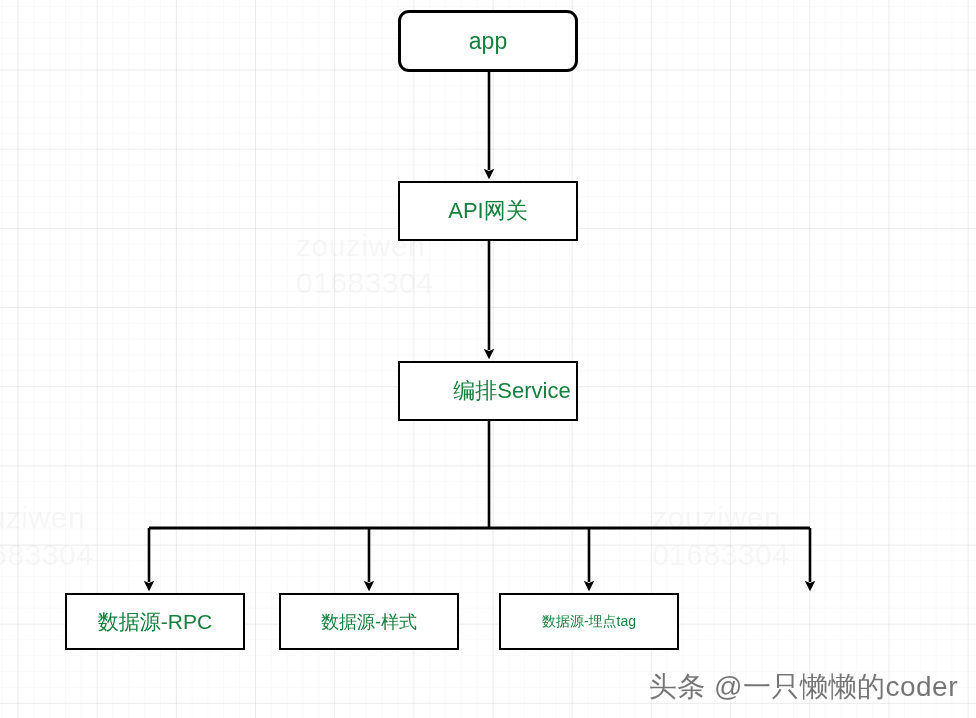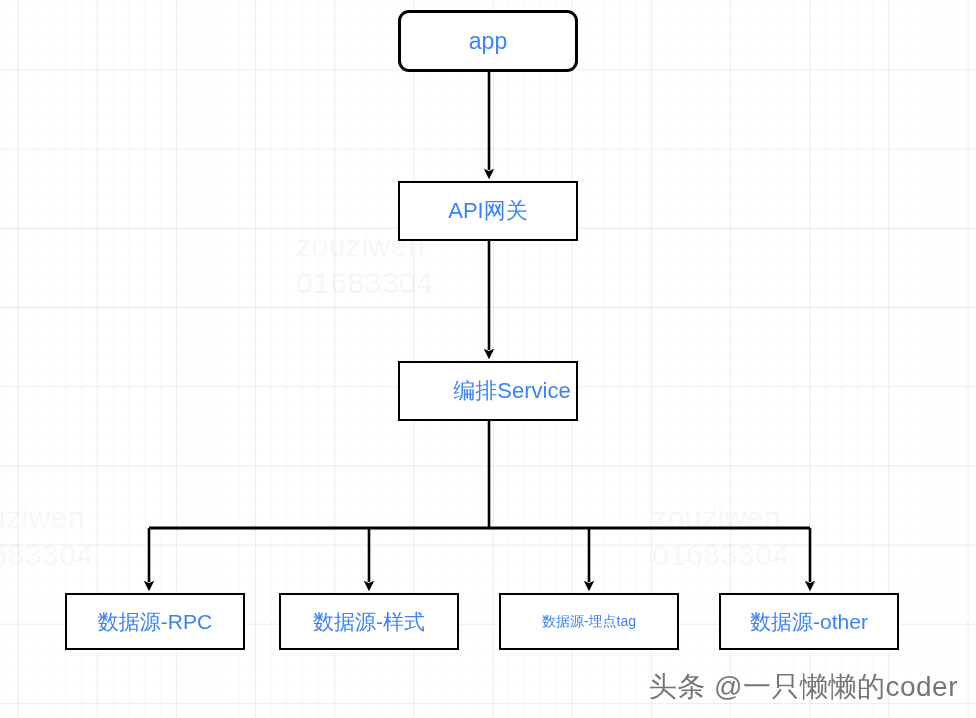--- a/index.html
+++ b/index.html
@@ -59,35 +59,35 @@
 
   
   .node {
     position: absolute;
     box-sizing: border-box;
     background: #ffffff;
     border: 2px solid #000000;
     display: flex;
     align-items: center;
     justify-content: center;
-    color: #3b82f6;
+    color: #15803d;
     text-align: left;
     white-space: nowrap;
   }
   .node.rounded {
     border-width: 3px;
     border-radius: 11px;
   }
 
   .node-app      { left: 398px; top: 10px;  width: 180px; height: 62px;  font-size: 23px; }
   .node-gateway  { left: 398px; top: 181px; width: 180px; height: 60px;  font-size: 22px; }
   .node-orch     { left: 398px; top: 361px; width: 180px; height: 60px;  font-size: 22px; padding-left: 48px; }
 
   .node-ds1 { left: 65px;  top: 593px; width: 180px; height: 57px; font-size: 21px; }
-  .node-ds2 { left: 279px; top: 593px; width: 180px; height: 57px; font-size: 21px; }
+  .node-ds2 { left: 279px; top: 593px; width: 180px; height: 57px; font-size: 18px; }
   .node-ds3 { left: 499px; top: 593px; width: 180px; height: 57px; font-size: 14px; }
   .node-ds4 { left: 719px; top: 593px; width: 180px; height: 57px; font-size: 21px; }
 
   
   .signature {
     position: absolute;
     right: 18px;
     bottom: 12px;
     font-size: 28px;
     color: rgba(30, 30, 30, 0.62);
@@ -142,17 +142,16 @@
   <div class="node node-gateway">API网关</div>
 
   <div class="node node-orch">编排Service</div>
 
   <div class="node node-ds1">数据源-RPC</div>
 
   <div class="node node-ds2">数据源-样式</div>
 
   <div class="node node-ds3">数据源-埋点tag</div>
 
-  <div class="node node-ds4">数据源-other</div>
 
   <div class="signature">头条 @一只懒懒的coder</div>
 
 </div>
 
 </body></html>

